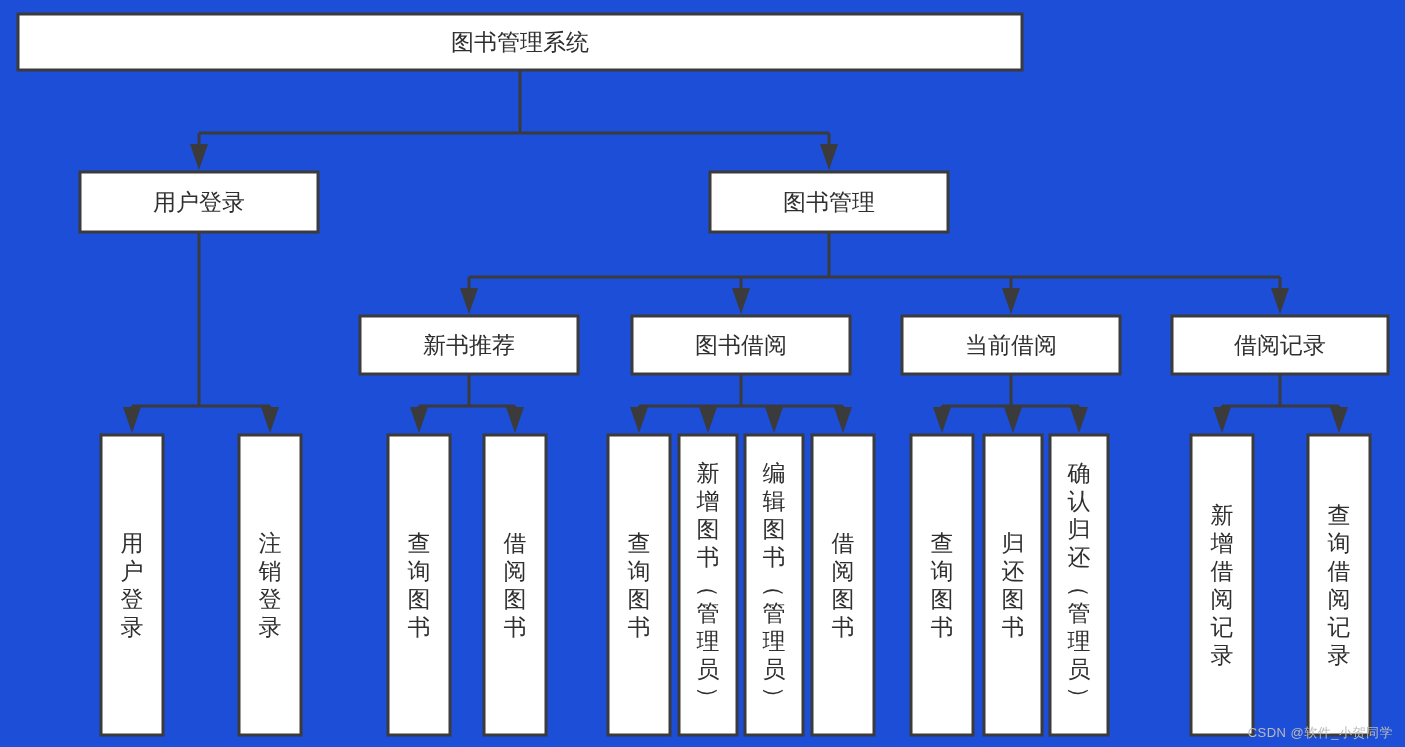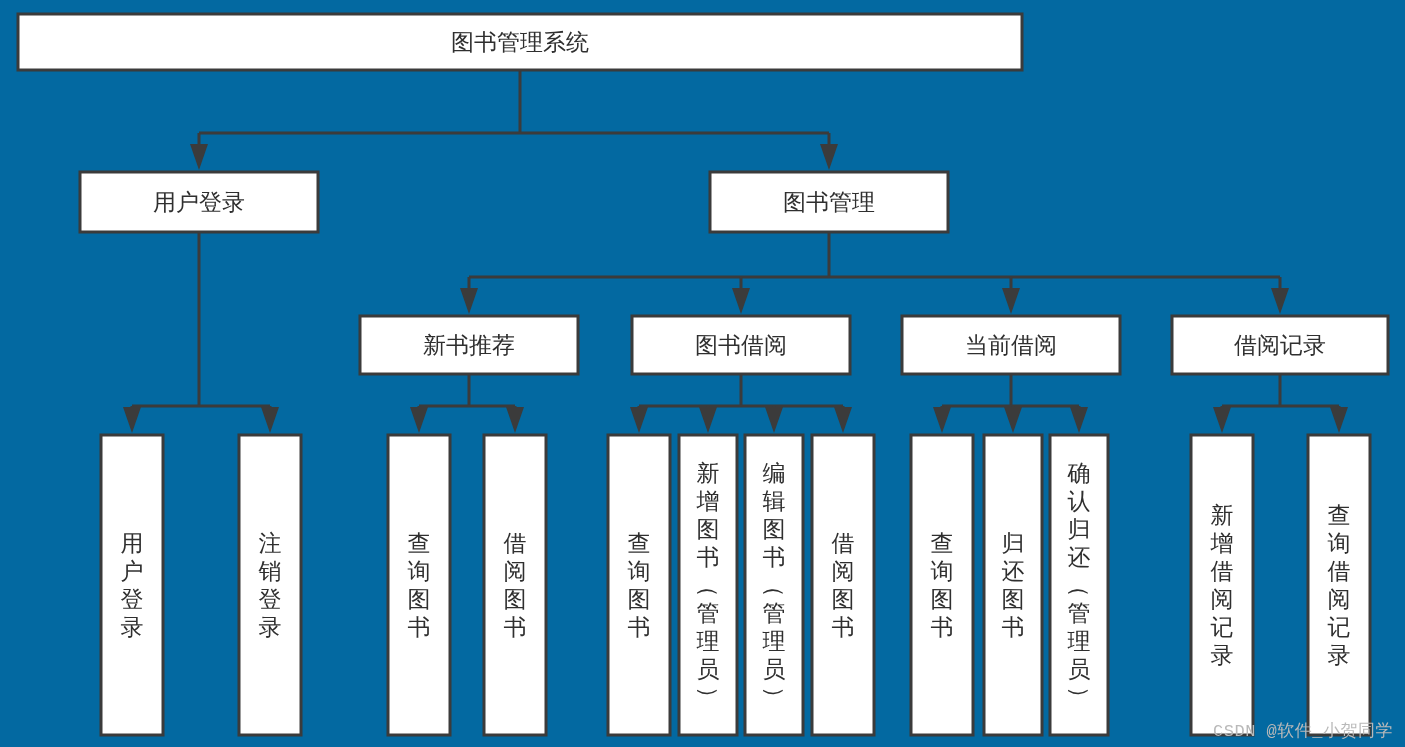--- a/index.html
+++ b/index.html
@@ -10,21 +10,21 @@
   body {
     width: 1405px;
     height: 747px;
     font-family: "DejaVu Sans", "Liberation Sans", sans-serif;
     overflow: hidden;
   }
   #diagram-root {
     position: relative;
     width: 1405px;
     height: 747px;
-    background: #0369a1;
+    background: #1d4ed8;
   }
   svg.diagram-canvas {
     position: absolute;
     left: 0;
     top: 0;
     width: 1405px;
     height: 747px;
     display: block;
   }
   .node-box {
@@ -53,22 +53,22 @@
     fill: #2f2f2f;
     font-family: "DejaVu Sans", "Liberation Sans", sans-serif;
     font-size: 23px;
     text-anchor: middle;
   }
   .watermark-text {
     position: absolute;
     right: 12px;
     bottom: 5px;
     color: #b9b9b9;
-    font-size: 17px;
-    font-family: Liberation Mono, monospace;
+    font-size: 13px;
+    font-family: Liberation Sans, sans-serif;
     white-space: nowrap;
     letter-spacing: 0.5px;
   }
 </style>
 </head>
 <body>
 
 <div id="diagram-root">
   <svg class="diagram-canvas" viewBox="0 0 1405 747" xmlns="http://www.w3.org/2000/svg">
     <g id="connector-layer">

